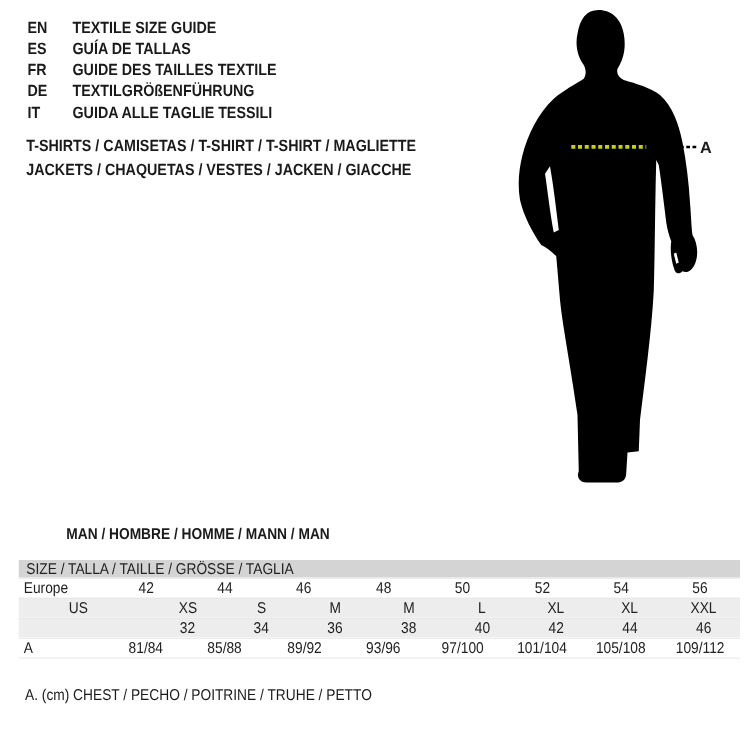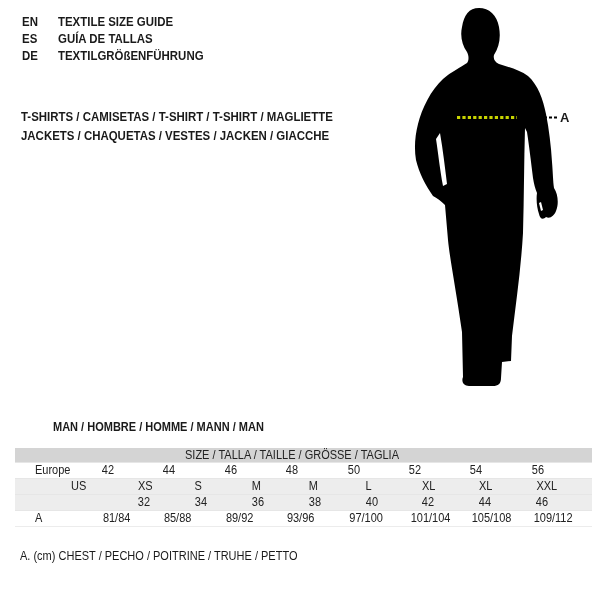--- a/index.html
+++ b/index.html
@@ -19,47 +19,55 @@
   
   .figure-svg{position:absolute;left:0;top:0;width:600px;height:600px;}
   .measure-label{position:absolute;left:560px;top:110px;font-size:13px;font-weight:600;}
 
   
   .man-label{position:absolute;left:21px;top:420px;font-size:12.5px;font-weight:bold;margin-left:32px;}
 
   
   .size-table{position:absolute;left:15px;top:448px;width:577px;border-bottom:1px solid #ececec;}
   .thead{height:14px;line-height:14px;background:#d4d4d4;font-size:12.5px;color:#222;
-         padding-left:6px;box-sizing:border-box;text-align:center;}
+         padding-left:6px;box-sizing:border-box;}
   .trow{display:flex;height:16px;line-height:16px;font-size:12.5px;color:#222;
         box-shadow:inset 0 1px 0 #e6e6e6;}
   .trow.alt{background:#ededed;padding-left:36px;}
-  .tlabel{width:70px;padding-left:4px;box-sizing:border-box;margin-left:16px;}
-  .tcell{flex:1;display:flex;justify-content:flex-start;align-items:center;}
+  .tlabel{width:70px;padding-left:4px;box-sizing:border-box;}
+  .tcell{flex:1;display:flex;justify-content:center;align-items:center;}
 
   
   .footnote{position:absolute;left:20px;top:549px;font-size:12.5px;font-weight:normal;}
 </style>
 </head>
 <body>
 
 <div class="page">
 
   <div class="langs">
     <div class="lang-row">
       <span class="lang-code cond">EN</span>
       <span class="cond">TEXTILE SIZE GUIDE</span>
     </div>
     <div class="lang-row">
       <span class="lang-code cond">ES</span>
       <span class="cond">GUÍA DE TALLAS</span>
     </div>
     <div class="lang-row">
+      <span class="lang-code cond">FR</span>
+      <span class="cond">GUIDE DES TAILLES TEXTILE</span>
+    </div>
+    <div class="lang-row">
       <span class="lang-code cond">DE</span>
       <span class="cond">TEXTILGRÖßENFÜHRUNG</span>
+    </div>
+    <div class="lang-row">
+      <span class="lang-code cond">IT</span>
+      <span class="cond">GUIDA ALLE TAGLIE TESSILI</span>
     </div>
   </div>
 
   <div class="cats">
     <div><span class="cond">T-SHIRTS / CAMISETAS / T-SHIRT / T-SHIRT / MAGLIETTE</span></div>
     <div><span class="cond">JACKETS / CHAQUETAS / VESTES / JACKEN / GIACCHE</span></div>
   </div>
 
   <svg class="figure-svg" viewBox="0 0 600 600" aria-hidden="true">
     <path d="M 479 8

